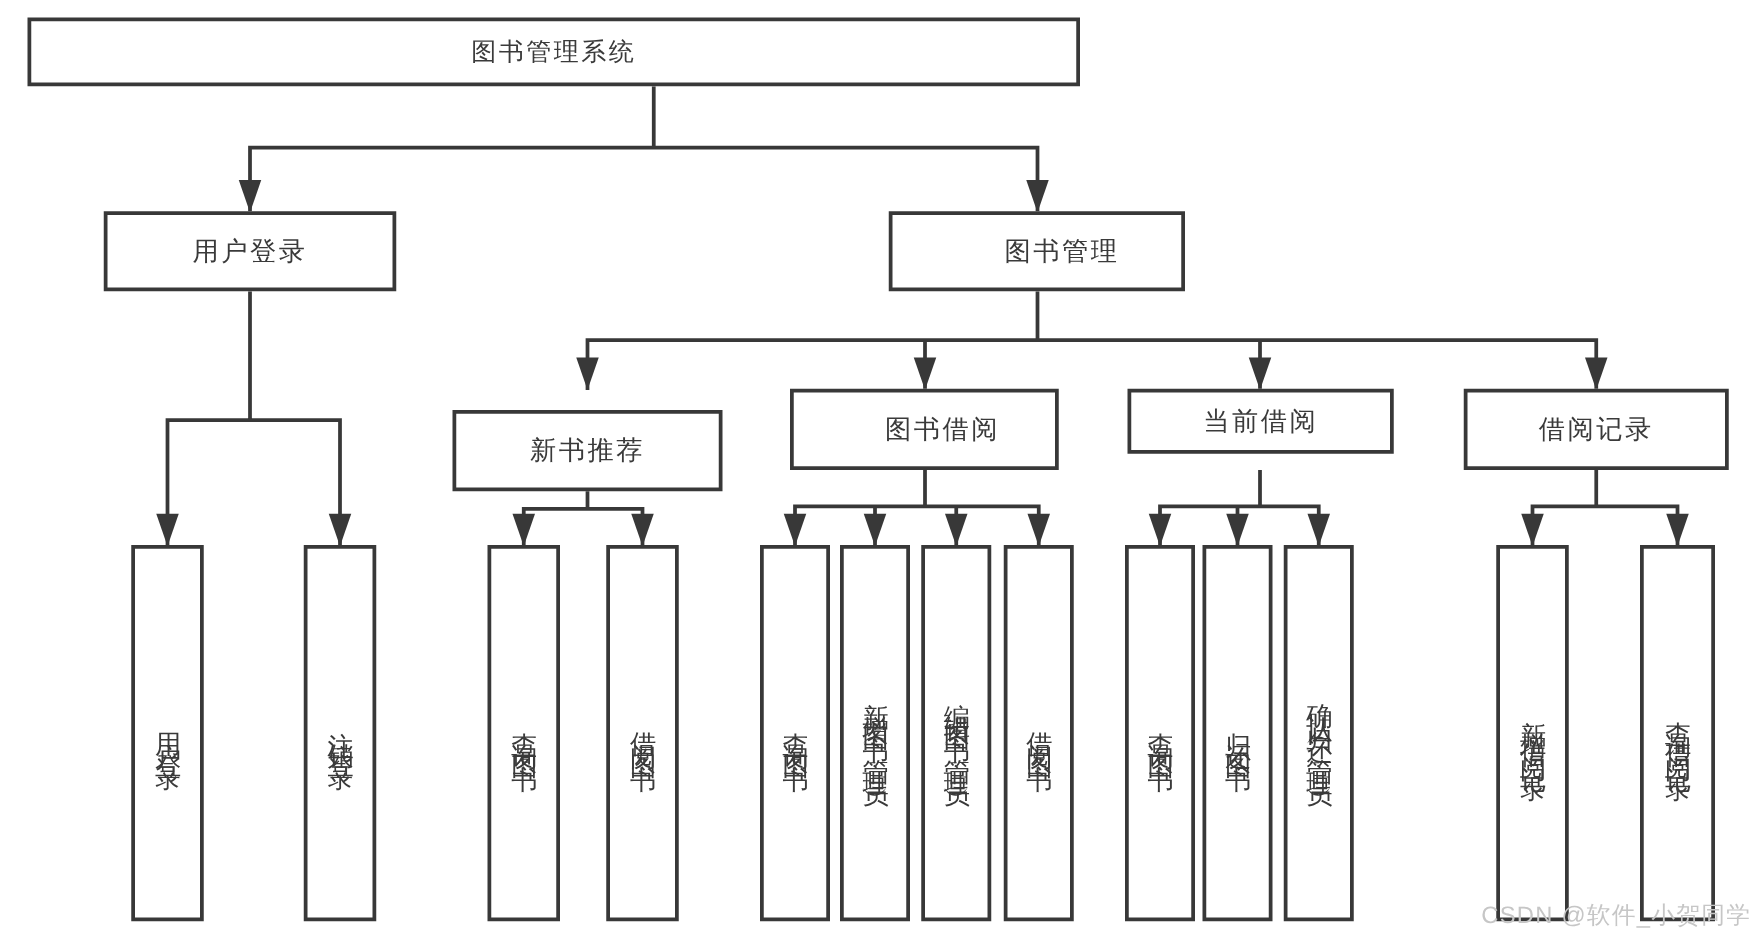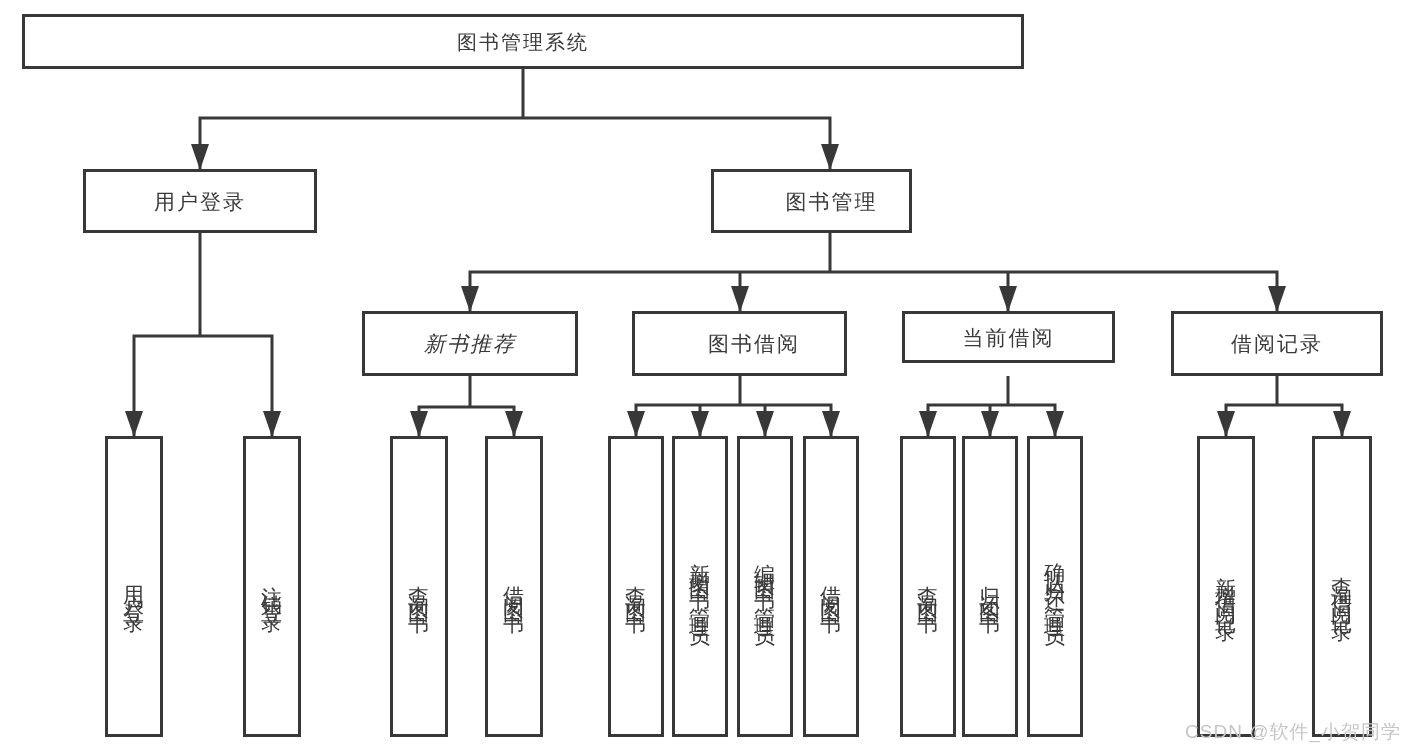--- a/index.html
+++ b/index.html
@@ -85,26 +85,26 @@
       <polygon points="756,411 774,411 765,437"></polygon>
       <polygon points="822,411 840,411 831,437"></polygon>
       <polygon points="919,411 937,411 928,437"></polygon>
       <polygon points="981,411 999,411 990,437"></polygon>
       <polygon points="1046,411 1064,411 1055,437"></polygon>
       <polygon points="1217,411 1235,411 1226,437"></polygon>
       <polygon points="1333,411 1351,411 1342,437"></polygon>
     </g>
   </svg>
 
-  <div class="box h-box root-box" style="left:22px; top:14px; width:1002px; height:55px;">图书管理系统</div>
+  <div class="box h-box root-box" style="left:22px; top:14px; width:842px; height:55px;">图书管理系统</div>
 
   <div class="box h-box" style="left:83px; top:169px; width:234px; height:64px;">用户登录</div>
-  <div class="box h-box" style="left:711px; top:169px; width:201px; height:64px;padding-left:40px;">图书管理</div>
+  <div class="box h-box" style="left:711px; top:169px; width:237px; height:64px;padding-left:40px;">图书管理</div>
 
-  <div class="box h-box" style="left:362px; top:311px; width:216px; height:65px;font-style:italic;">新书推荐</div>
+  <div class="box h-box" style="left:362px; top:328px; width:216px; height:65px;">新书推荐</div>
   <div class="box h-box" style="left:632px; top:311px; width:215px; height:65px;padding-left:29px;">图书借阅</div>
   <div class="box h-box" style="left:902px; top:311px; width:213px; height:52px;">当前借阅</div>
   <div class="box h-box" style="left:1171px; top:311px; width:212px; height:65px;">借阅记录</div>
 
   <div class="box v-box" style="left:105px; top:436px; width:58px; height:301px;">用户登录</div>
   <div class="box v-box" style="left:243px; top:436px; width:58px; height:301px;">注销登录</div>
 
   <div class="box v-box" style="left:390px; top:436px; width:58px; height:301px;">查询图书</div>
   <div class="box v-box" style="left:485px; top:436px; width:58px; height:301px;">借阅图书</div>
 

